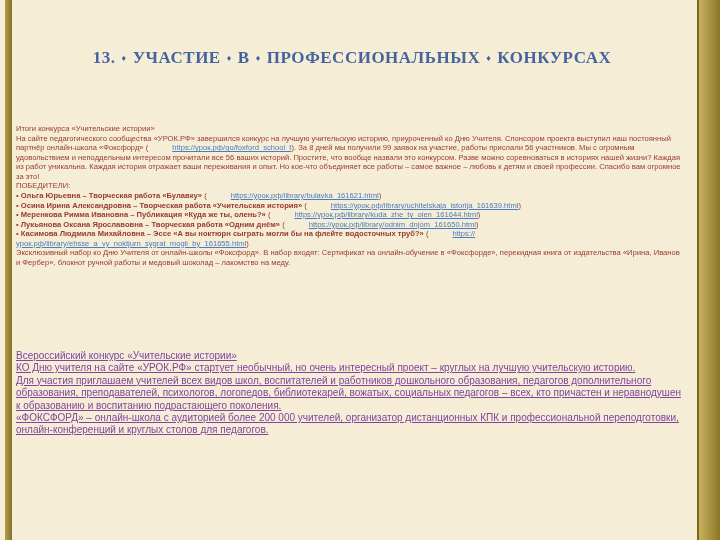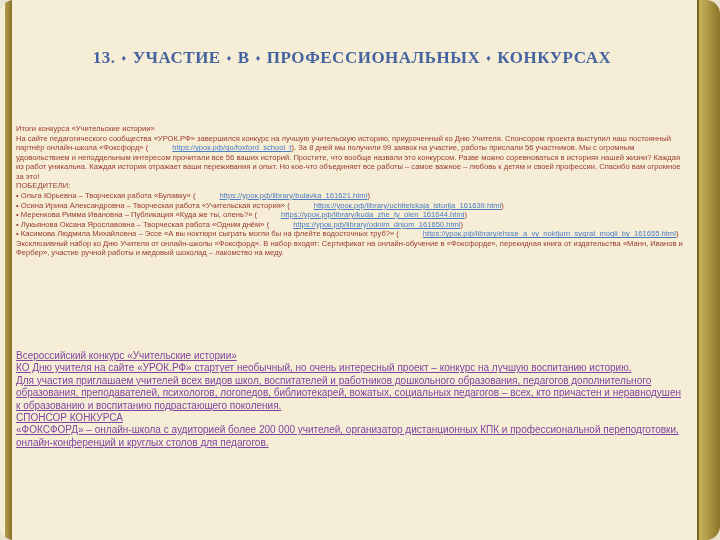--- a/index.html
+++ b/index.html
@@ -1,20 +1,19 @@
 <!DOCTYPE html>
 <html><head>
 <meta charset="utf-8">
 <style>
   html,body{margin:0;padding:0;background:#e8e2cf;}
   .slide{
     position:relative;width:720px;height:540px;overflow:hidden;
     background:#f5edd5;
     font-family:"Liberation Sans",sans-serif;
-    border-radius:14px;
   }
   .band-left{
     position:absolute;left:5px;top:0;width:7px;height:540px;
     background:linear-gradient(to right,#b59d4a,#84702a);
   }
   .band-right{
     position:absolute;right:0;top:0;width:21px;height:540px;
     background:linear-gradient(to right,#c9b35e,#8a7527);
     border-left:2px solid #77651f;
   }
@@ -35,21 +34,21 @@
     color:#44639f;
   }
   .content{
     position:absolute;top:124px;left:16px;right:36px;
     color:#9a3a31;
     font-size:7.6px;
     line-height:1.26;
     text-align:left;
   }
   .blockline{display:block;}
-  .winner-text{font-weight:normal;}
+  .winner-text{font-weight:bold;}
   .link{
     color:#4a7cc4;
     text-decoration:underline;
     cursor:pointer;
     font-weight:normal;
     margin-left:24px;
   }
   .announce{
     position:absolute;top:350px;left:16px;right:36px;
     color:#8145a1;
@@ -82,24 +81,23 @@
     <span class="blockline"><span>• </span><span class="winner-text">Ольга Юрьевна – Творческая работа «Булавку»</span><span> (</span><a class="link">https://урок.рф/library/bulavka_161621.html</a><span>)</span></span>
 
     <span class="blockline"><span>• </span><span class="winner-text">Осина Ирина Александровна – Творческая работа «Учительская история»</span><span> (</span><a class="link">https://урок.рф/library/uchitelskaja_istorija_161639.html</a><span>)</span></span>
 
     <span class="blockline"><span>• </span><span class="winner-text">Меренкова Римма Ивановна – Публикация «Куда же ты, олень?»</span><span> (</span><a class="link">https://урок.рф/library/kuda_zhe_ty_olen_161644.html</a><span>)</span></span>
 
     <span class="blockline"><span>• </span><span class="winner-text">Лукьянова Оксана Ярославовна – Творческая работа «Одним днём»</span><span> (</span><a class="link">https://урок.рф/library/odnim_dnjom_161650.html</a><span>)</span></span>
 
     <span class="blockline"><span>• </span><span class="winner-text">Касимова Людмила Михайловна – Эссе «А вы ноктюрн сыграть могли бы на флейте водосточных труб?»</span><span> (</span><a class="link">https://урок.рф/library/ehsse_a_vy_noktjurn_sygrat_mogli_by_161655.html</a><span>)</span></span>
 
-    <span class="blockline">Эксклюзивный набор ко Дню Учителя от онлайн-школы «Фоксфорд». В набор входят: Сертификат на онлайн-обучение в «Фоксфорде», перекидная книга от издательства «Манн, Иванов и Фербер», участие ручной работы и медовый шоколад – лакомство на меду.</span>
+    <span class="blockline">Эксклюзивный набор ко Дню Учителя от онлайн-школы «Фоксфорд». В набор входят: Сертификат на онлайн-обучение в «Фоксфорде», перекидная книга от издательства «Ирина, Иванов и Фербер», блокнот ручной работы и медовый шоколад – лакомство на меду.</span>
   </div>
 
   <div class="announce">
     <p>Всероссийский конкурс «Учительские истории»</p>
-    <p>КО Дню учителя на сайте «УРОК.РФ» стартует необычный, но очень интересный проект – конкурс на лучшую воспитанию историю.</p>
+    <p>КО Дню учителя на сайте «УРОК.РФ» стартует необычный, но очень интересный проект – круглых на лучшую учительскую историю.</p>
     <p>Для участия приглашаем учителей всех видов школ, воспитателей и работников дошкольного образования, педагогов дополнительного образования, преподавателей, психологов, логопедов, библиотекарей, вожатых, социальных педагогов – всех, кто причастен и неравнодушен к образованию и воспитанию подрастающего поколения.</p>
-    <p>СПОНСОР КОНКУРСА</p>
     <p>«ФОКСФОРД» – онлайн-школа с аудиторией более 200 000 учителей, организатор дистанционных КПК и профессиональной переподготовки, онлайн-конференций и круглых столов для педагогов.</p>
   </div>
 
 </div>
 
 </body></html>

